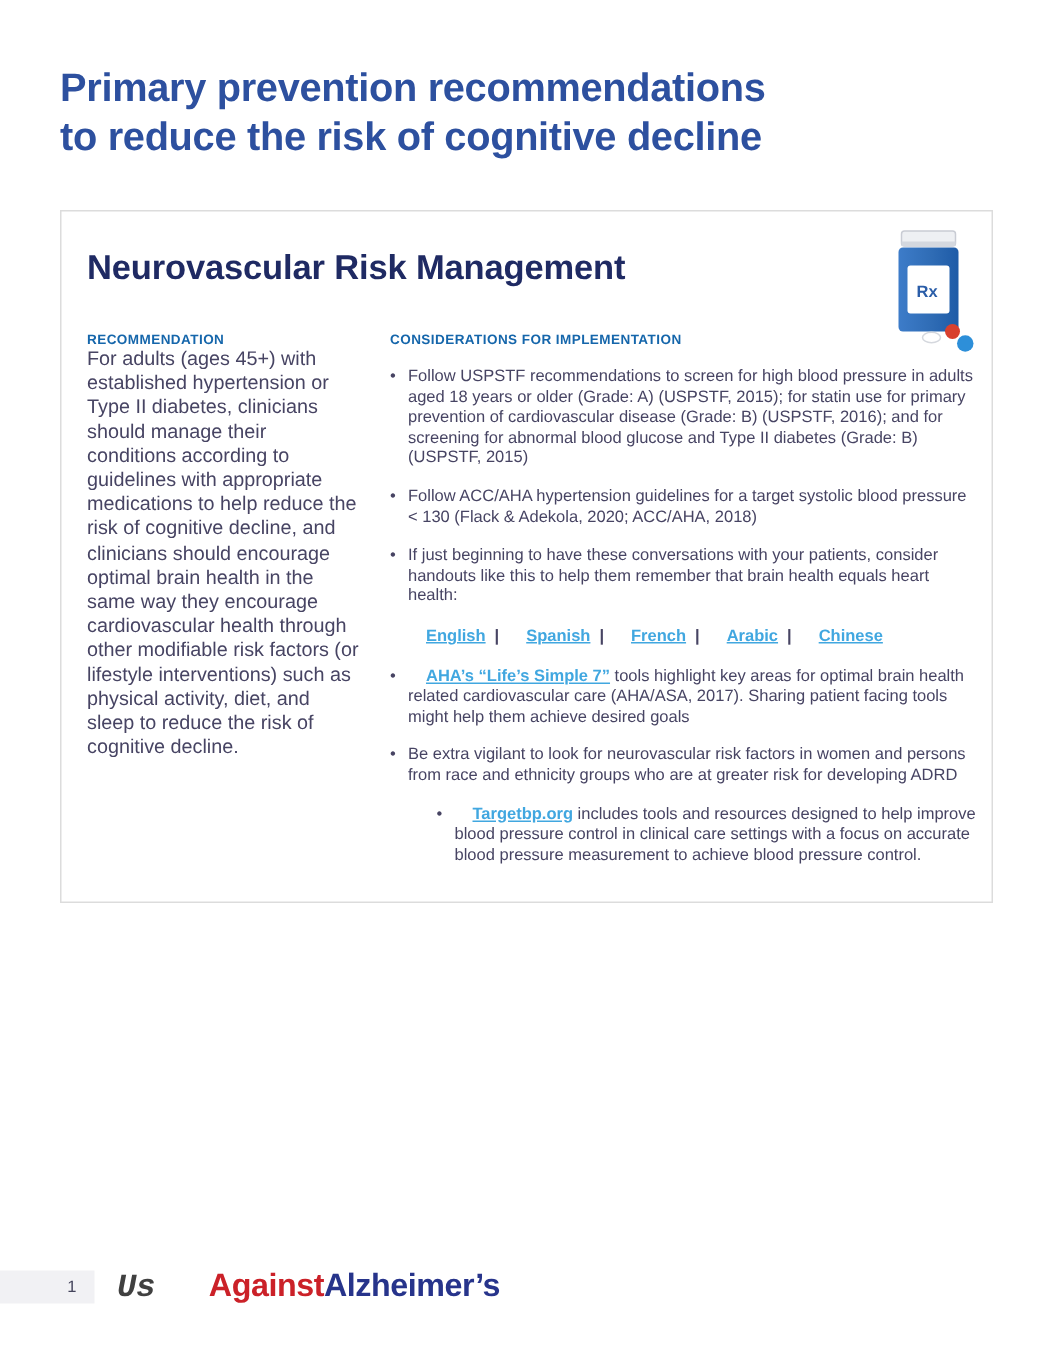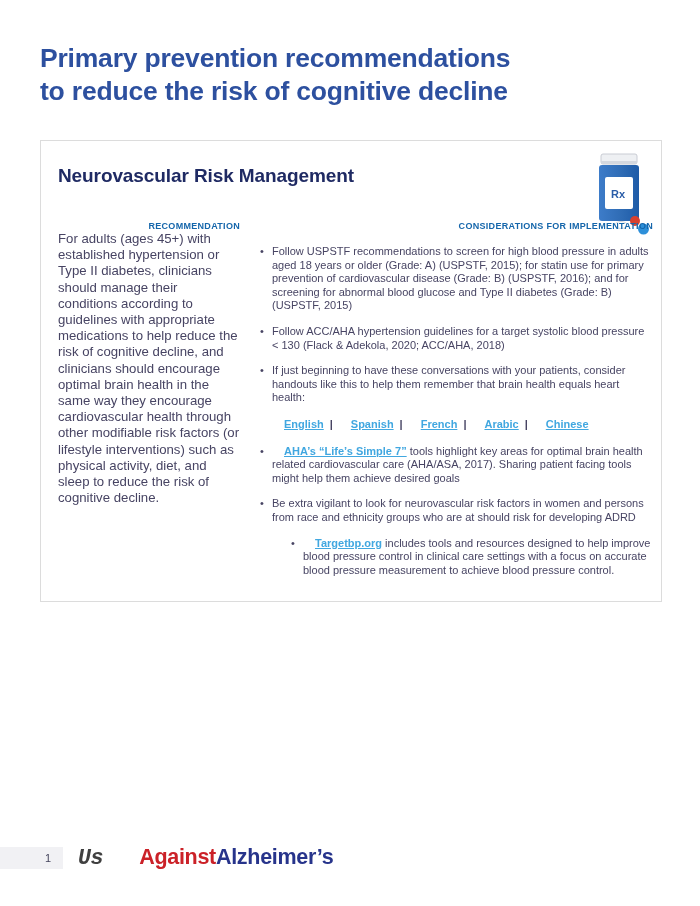--- a/index.html
+++ b/index.html
@@ -17,31 +17,30 @@
     color:#2d509f; letter-spacing:-0.2px;
   }
   .card {
     position:absolute; left:40px; top:140px;
     width:622px; height:462px;
     background:#ffffff;
     border:1px solid #dcdcdc;
   }
   .card-heading {
     position:absolute; left:17px; top:24px;
-    font-size:19px; font-weight:bold; color:#1f2a63;
+    font-size:23px; font-weight:bold; color:#1f2a63;
     letter-spacing:-0.1px;
   }
   .rx-icon { position:absolute; right:11px; top:12px; }
   .col { position:absolute; top:80px; }
   .col-left  { left:17px;  width:182px; }
   .col-right { left:219px; width:393px; }
   .col-header {
     font-size:9px; font-weight:bold; color:#1566ab;
     letter-spacing:0.3px;
-    text-align:right;
   }
   .rec-body {
     font-size:13.2px; line-height:16.2px;
     color:#474463;
   }
   .bullets { margin-top:14px; }
   .bullet {
     position:relative; padding-left:12px;
     margin-bottom:12px;
     font-size:11px; line-height:13.6px; color:#474463;
@@ -115,21 +114,21 @@
     </div>
 
     <div class="col col-right">
       <div class="col-header">CONSIDERATIONS FOR IMPLEMENTATION</div>
       <div class="bullets">
           <div class="bullet"><span class="dot">•</span><span>Follow USPSTF recommendations to screen for high blood pressure in adults aged 18 years or older (Grade: A) (USPSTF, 2015); for statin use for primary prevention of cardiovascular disease (Grade: B) (USPSTF, 2016); and for screening for abnormal blood glucose and Type II diabetes (Grade: B) (USPSTF, 2015)</span></div>
           <div class="bullet"><span class="dot">•</span><span>Follow ACC/AHA hypertension guidelines for a target systolic blood pressure &lt; 130 (Flack &amp; Adekola, 2020; ACC/AHA, 2018)</span></div>
           <div class="bullet"><span class="dot">•</span><span>If just beginning to have these conversations with your patients, consider handouts like this to help them remember that brain health equals heart health:</span></div>
           <div class="links-row"><a class="link">English</a><span class="link-sep">|</span><a class="link">Spanish</a><span class="link-sep">|</span><a class="link">French</a><span class="link-sep">|</span><a class="link">Arabic</a><span class="link-sep">|</span><a class="link">Chinese</a></div>
           <div class="bullet"><span class="dot">•</span><a class="link">AHA’s “Life’s Simple 7”</a><span> tools highlight key areas for optimal brain health related cardiovascular care (AHA/ASA, 2017). Sharing patient facing tools might help them achieve desired goals</span></div>
-          <div class="bullet"><span class="dot">•</span><span>Be extra vigilant to look for neurovascular risk factors in women and persons from race and ethnicity groups who are at should risk for developing ADRD</span></div>
+          <div class="bullet"><span class="dot">•</span><span>Be extra vigilant to look for neurovascular risk factors in women and persons from race and ethnicity groups who are at greater risk for developing ADRD</span></div>
           <div class="bullet sub"><span class="dot">•</span><a class="link">Targetbp.org</a><span> includes tools and resources designed to help improve blood pressure control in clinical care settings with a focus on accurate blood pressure measurement to achieve blood pressure control.</span></div>
         </div>
     </div>
 
   </div>
 
   <div class="page-number-bar">1</div>
 
   <div class="logo">
     <span class="logo-us">Us</span><span class="logo-against">Against</span><span class="logo-alz">Alzheimer’s</span>

